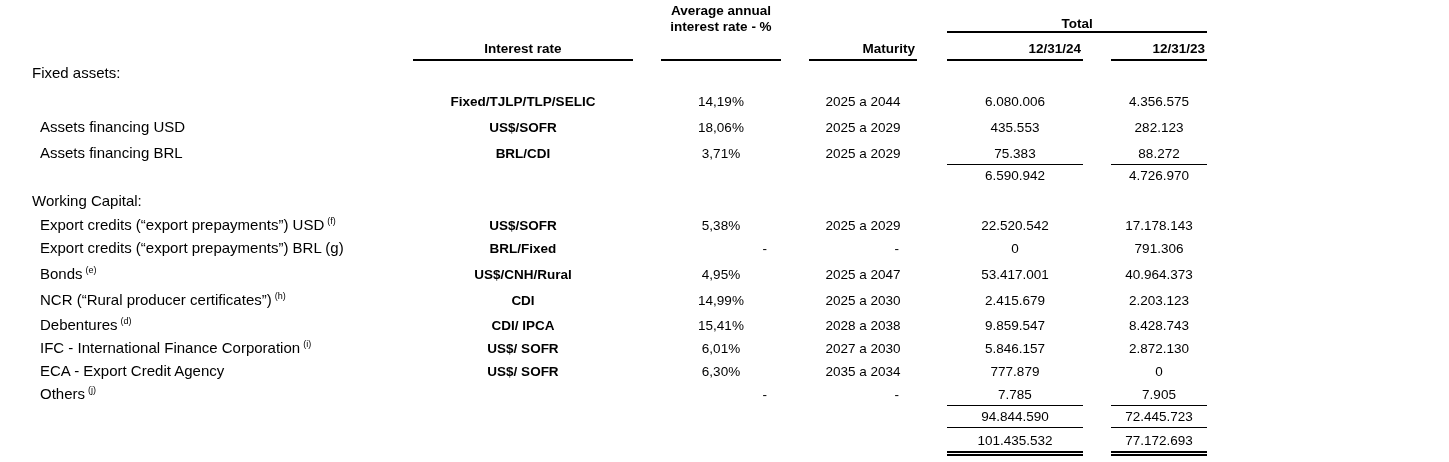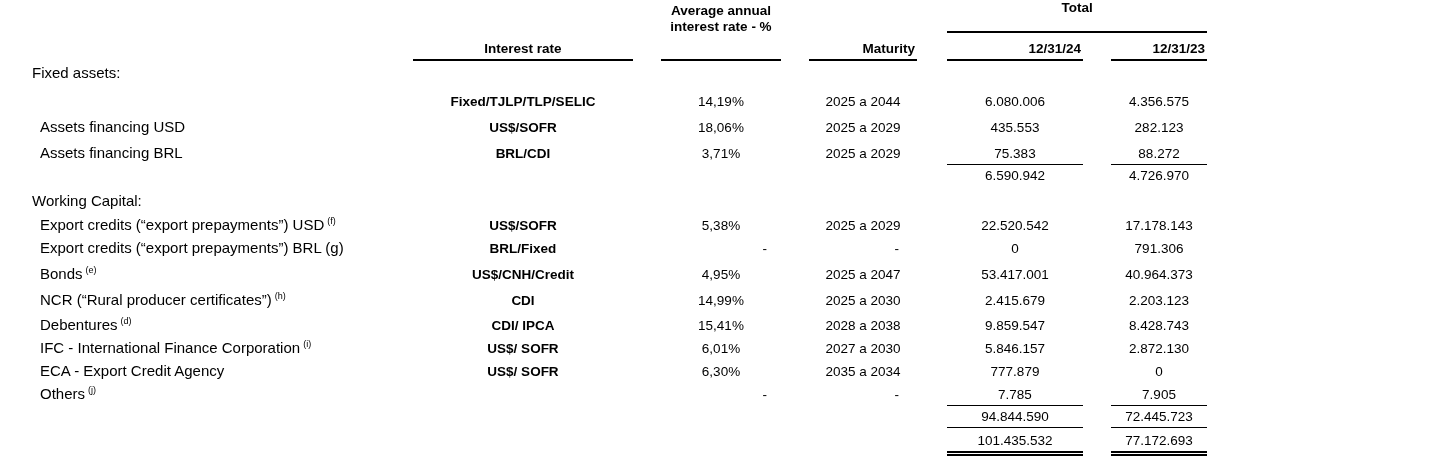--- a/index.html
+++ b/index.html
@@ -32,21 +32,21 @@
     text-align: center;
     font-weight: bold;
     line-height: 16px;
     padding-top: 3px;
     border-bottom: 2px solid #000;
   }
   td.h-total {
     text-align: center;
     font-weight: bold;
     border-bottom: 2px solid #000;
-    padding-bottom: 16px;
+    padding-bottom: 0;
   }
   td.h-rate {
     text-align: center;
     font-weight: bold;
     border-bottom: 2px solid #000;
   }
   td.h-mat, td.h-date {
     text-align: right;
     font-weight: bold;
     border-bottom: 2px solid #000;
@@ -188,21 +188,21 @@
         <td></td>
         <td class="c-mat dash">-</td>
         <td></td>
         <td class="c-v">0</td>
         <td></td>
         <td class="c-v">791.306</td>
         <td></td>
       </tr>
       <tr style="height: 26px;">
         <td class="c-label"><span>Bonds</span><sup class="fn">(e)</sup></td>
-        <td class="c-rate">US$/CNH/Credit</td>
+        <td class="c-rate">US$/CNH/Rural</td>
         <td></td>
         <td class="c-avg">4,95%</td>
         <td></td>
         <td class="c-mat">2025 a 2047</td>
         <td></td>
         <td class="c-v">53.417.001</td>
         <td></td>
         <td class="c-v">40.964.373</td>
         <td></td>
       </tr>

